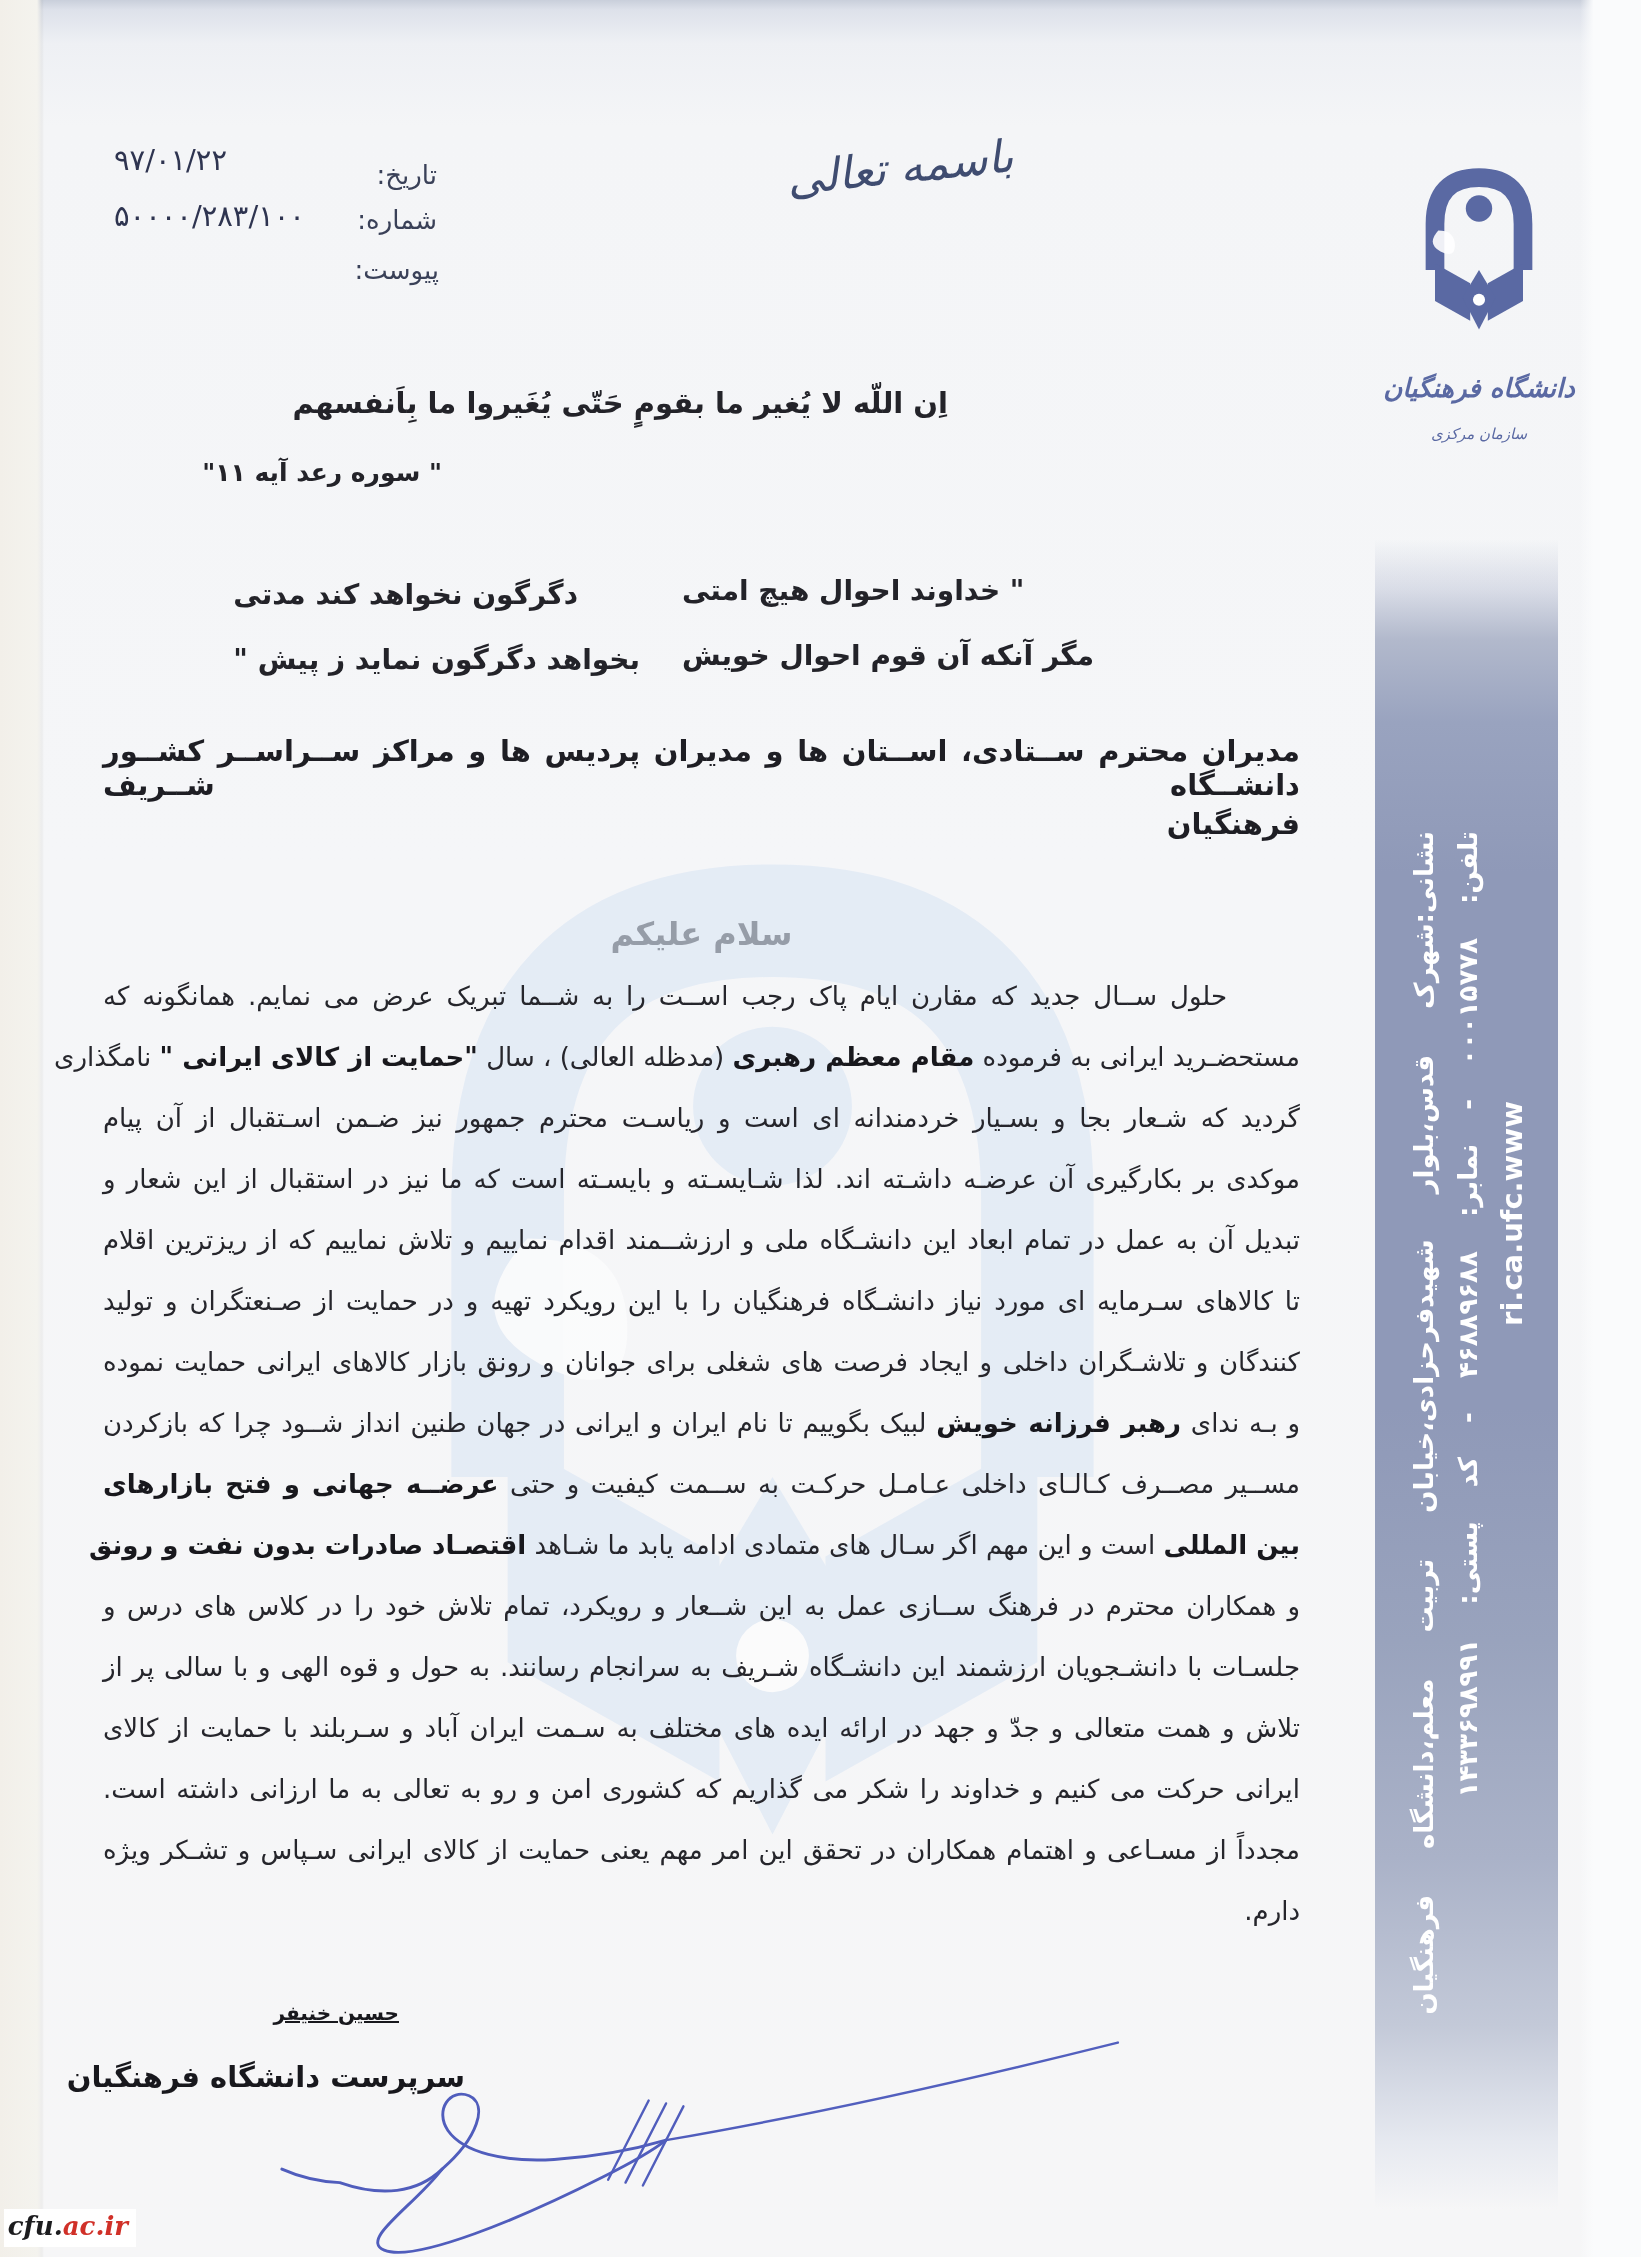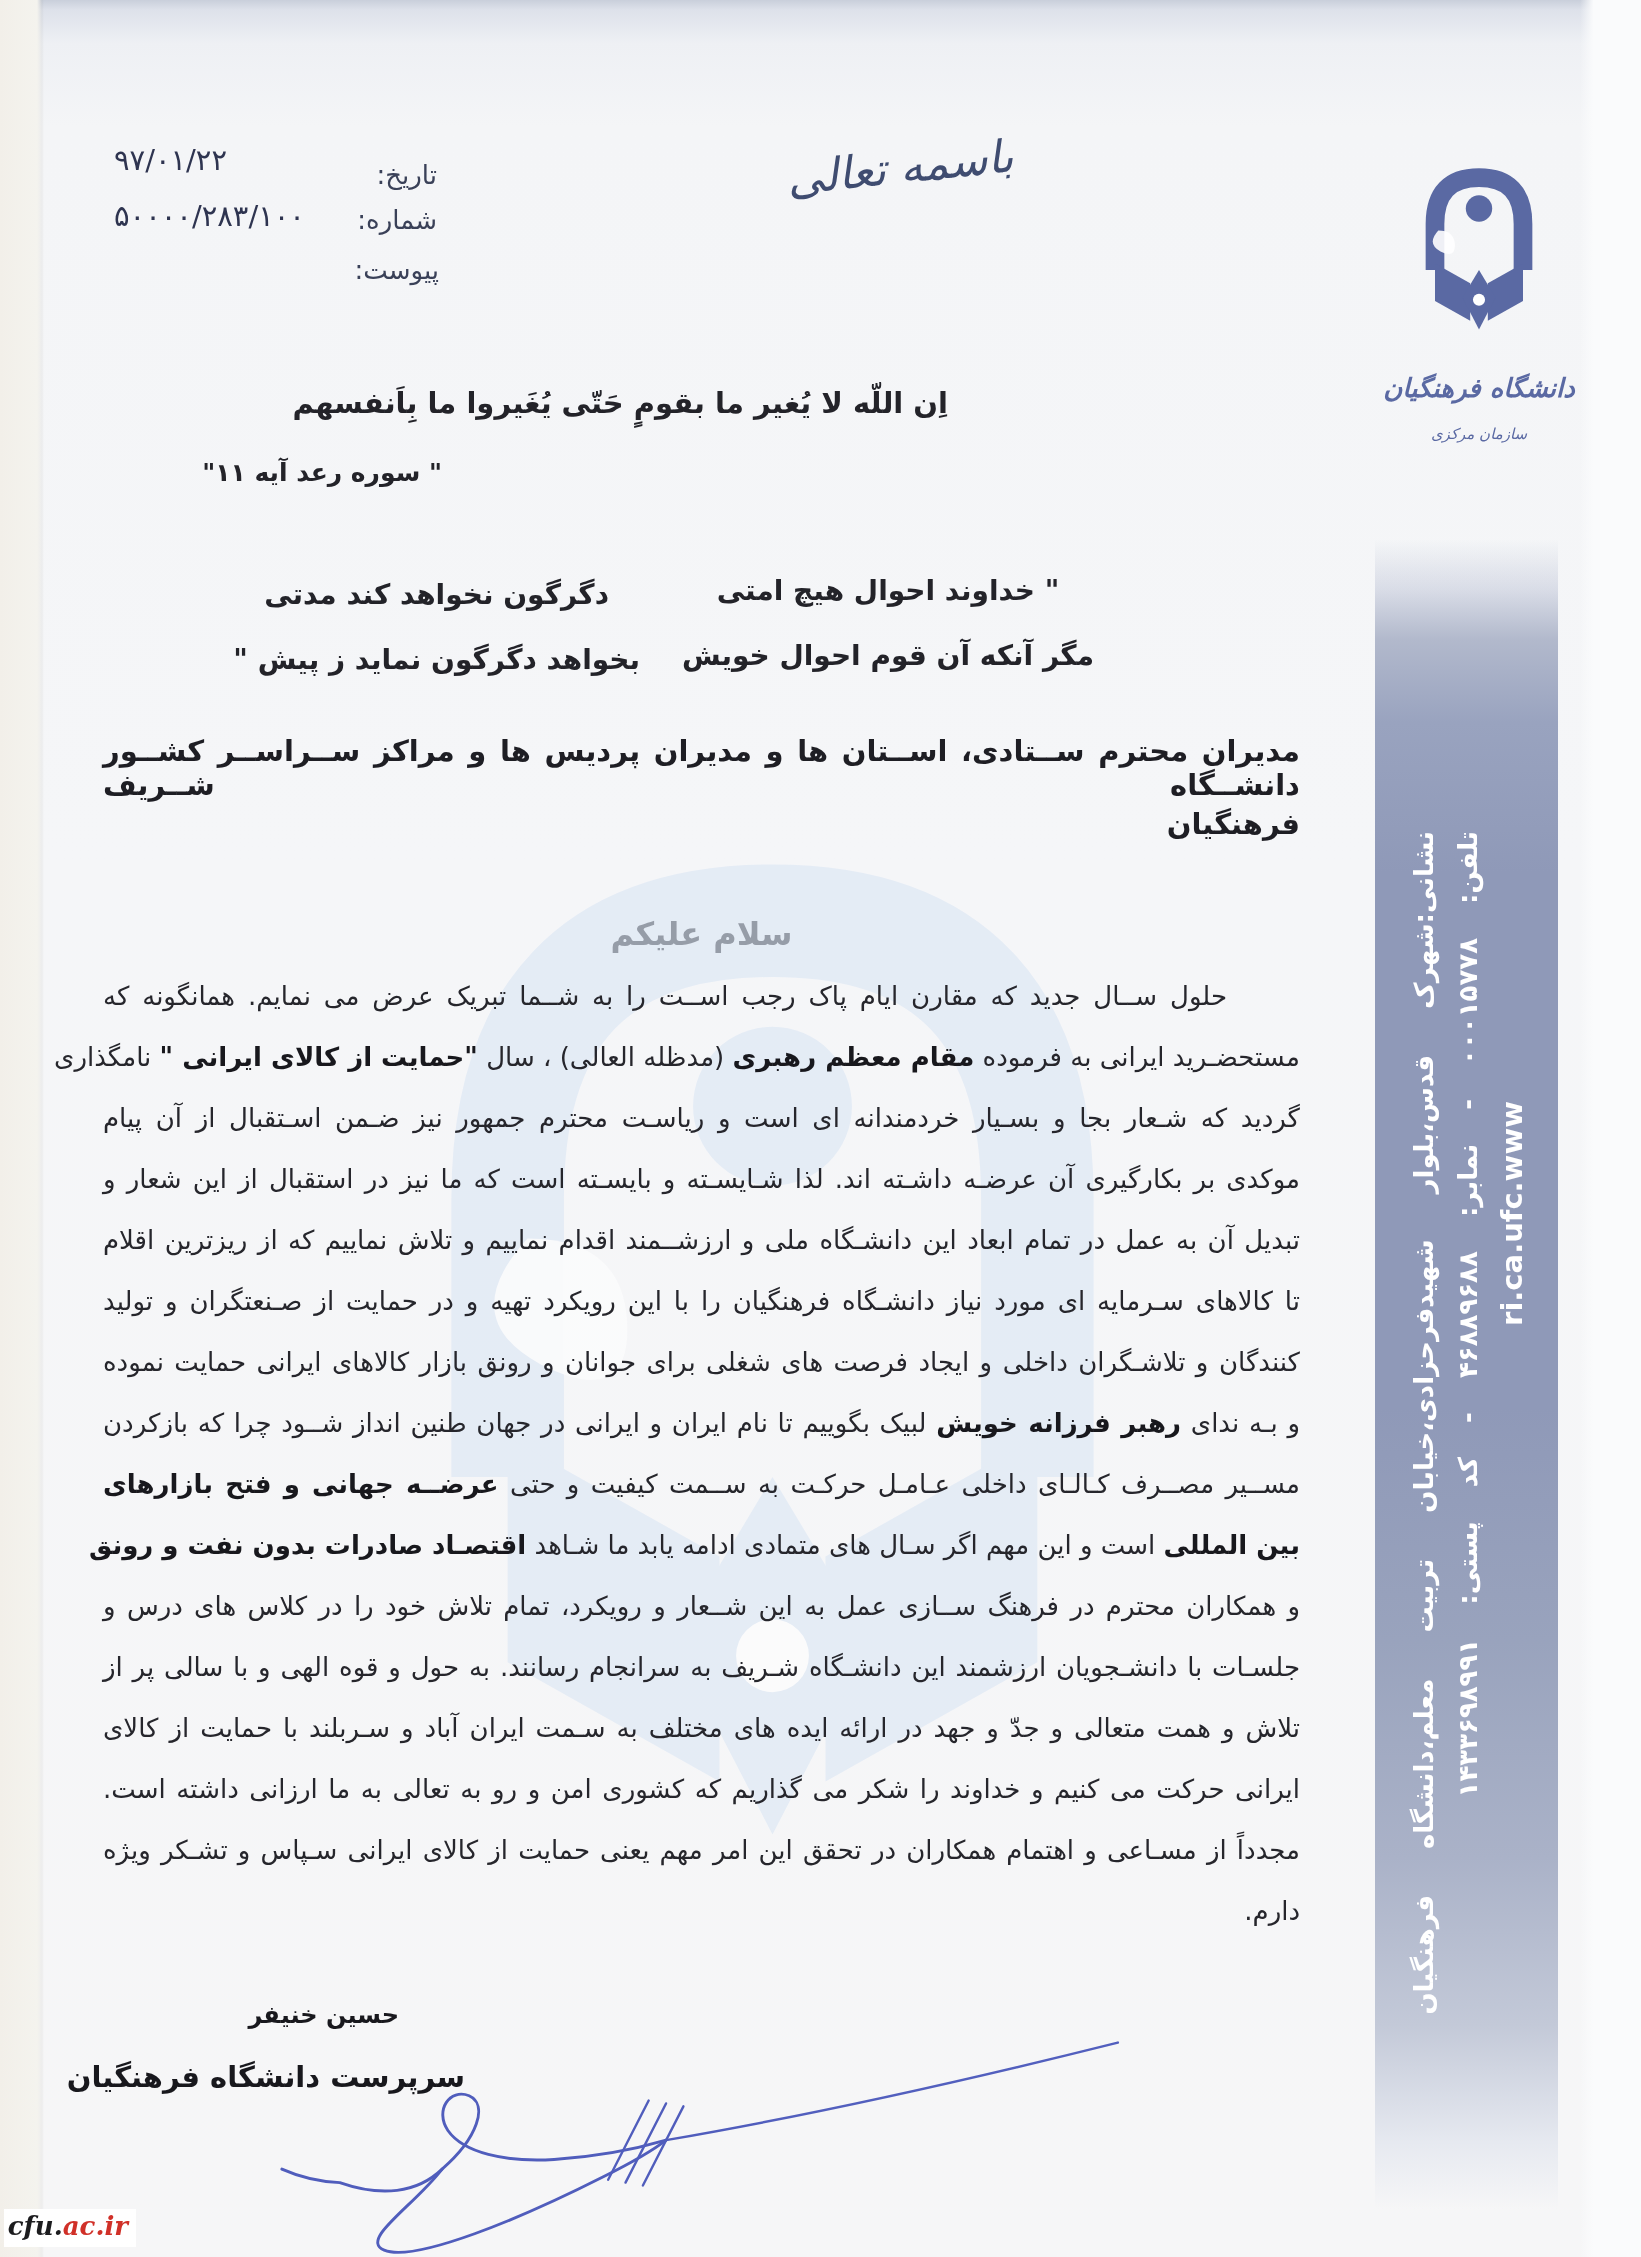--- a/index.html
+++ b/index.html
@@ -30,37 +30,37 @@
   .logo-emblem{position:absolute;left:1402px;top:151px;width:154px;height:203px;color:var(--logo-blue);}
   .logo-emblem svg{width:100%;height:100%;}
   .logo-name{position:absolute;left:1363px;top:373px;width:232px;text-align:center;font-size:26px;font-weight:bold;
     font-style:italic;color:var(--logo-blue);direction:rtl;white-space:nowrap;}
   .logo-org{position:absolute;left:1363px;top:425px;width:232px;text-align:center;font-size:15px;font-style:italic;
     color:var(--logo-blue);direction:rtl;}
   
   .verse{position:absolute;right:693px;top:386px;font-size:29px;font-weight:bold;direction:rtl;white-space:nowrap;color:#232329;}
   .verse-ref{position:absolute;right:1199px;top:458px;font-size:25px;font-weight:bold;direction:rtl;white-space:nowrap;color:#232329;}
   
-  .poem-col{position:absolute;top:558px;direction:rtl;text-align:center;font-weight:bold;font-size:28px;line-height:65px;
+  .poem-col{position:absolute;top:558px;direction:rtl;text-align:left;font-weight:bold;font-size:28px;line-height:65px;
     white-space:nowrap;color:#232329;margin-left:40px;}
   .poem-right{right:547px;}
   .poem-left{right:1001px;top:562px;}
   
   .addressee-1{position:absolute;left:103px;width:1197px;top:734px;direction:rtl;font-size:29px;font-weight:bold;
     text-align:justify;text-align-last:justify;color:#1e1e24;}
   .addressee-2{position:absolute;left:103px;width:1197px;top:807px;direction:rtl;font-size:29px;font-weight:bold;
     text-align:right;color:#1e1e24;}
   .salutation{position:absolute;left:103px;width:1197px;top:915px;direction:rtl;font-size:32px;font-weight:bold;text-align:center;}
   .body-lines{position:absolute;left:103px;width:1197px;top:966px;direction:rtl;z-index:2;}
   .body-line{font-size:26px;line-height:61px;text-align:justify;text-align-last:justify;white-space:nowrap;color:#26262c;}
   .body-line.indent{padding-right:73px;}
   .body-line.align-right{text-align:right;text-align-last:right;}
   .body-line .bold{font-weight:bold;color:#18181d;}
   
-  .sig-name{position:absolute;right:1242px;top:2001px;direction:rtl;font-size:24px;font-weight:bold;white-space:nowrap;color:#18181d;}
+  .sig-name{position:absolute;right:1242px;top:2001px;direction:rtl;font-size:20px;font-weight:bold;white-space:nowrap;color:#18181d;text-decoration:underline;}
   .sig-title{position:absolute;right:1176px;top:2060px;direction:rtl;font-size:29px;font-weight:bold;white-space:nowrap;color:#18181d;}
   .sig-ink{position:absolute;left:0;top:0;width:1641px;height:2257px;z-index:3;pointer-events:none;}
   
   .band{position:absolute;left:1375px;top:539px;width:183px;height:1670px;z-index:1;
     background:linear-gradient(180deg,rgba(150,160,190,0) 0%,rgba(166,174,200,.35) 3%,#b2b9cc 6%,#99a3bf 11%,var(--band-blue) 20%,var(--band-blue) 52%,#99a3bd 66%,#aab2c8 79%,#c3c9d8 89%,#e6e9f0 96%,rgba(240,242,246,0) 100%);}
   .sidebar-text{position:absolute;left:1402px;top:2192px;width:1361px;height:135px;transform:rotate(-90deg);
     transform-origin:0 0;direction:rtl;z-index:2;}
   .sb-line{color:#ffffff;font-weight:bold;font-size:26px;line-height:44px;text-align:right;white-space:nowrap;word-spacing:37px;}
   .sb-contact{word-spacing:25px;}
   .sb-website{padding-right:270px;font-size:29px;word-spacing:0;}

